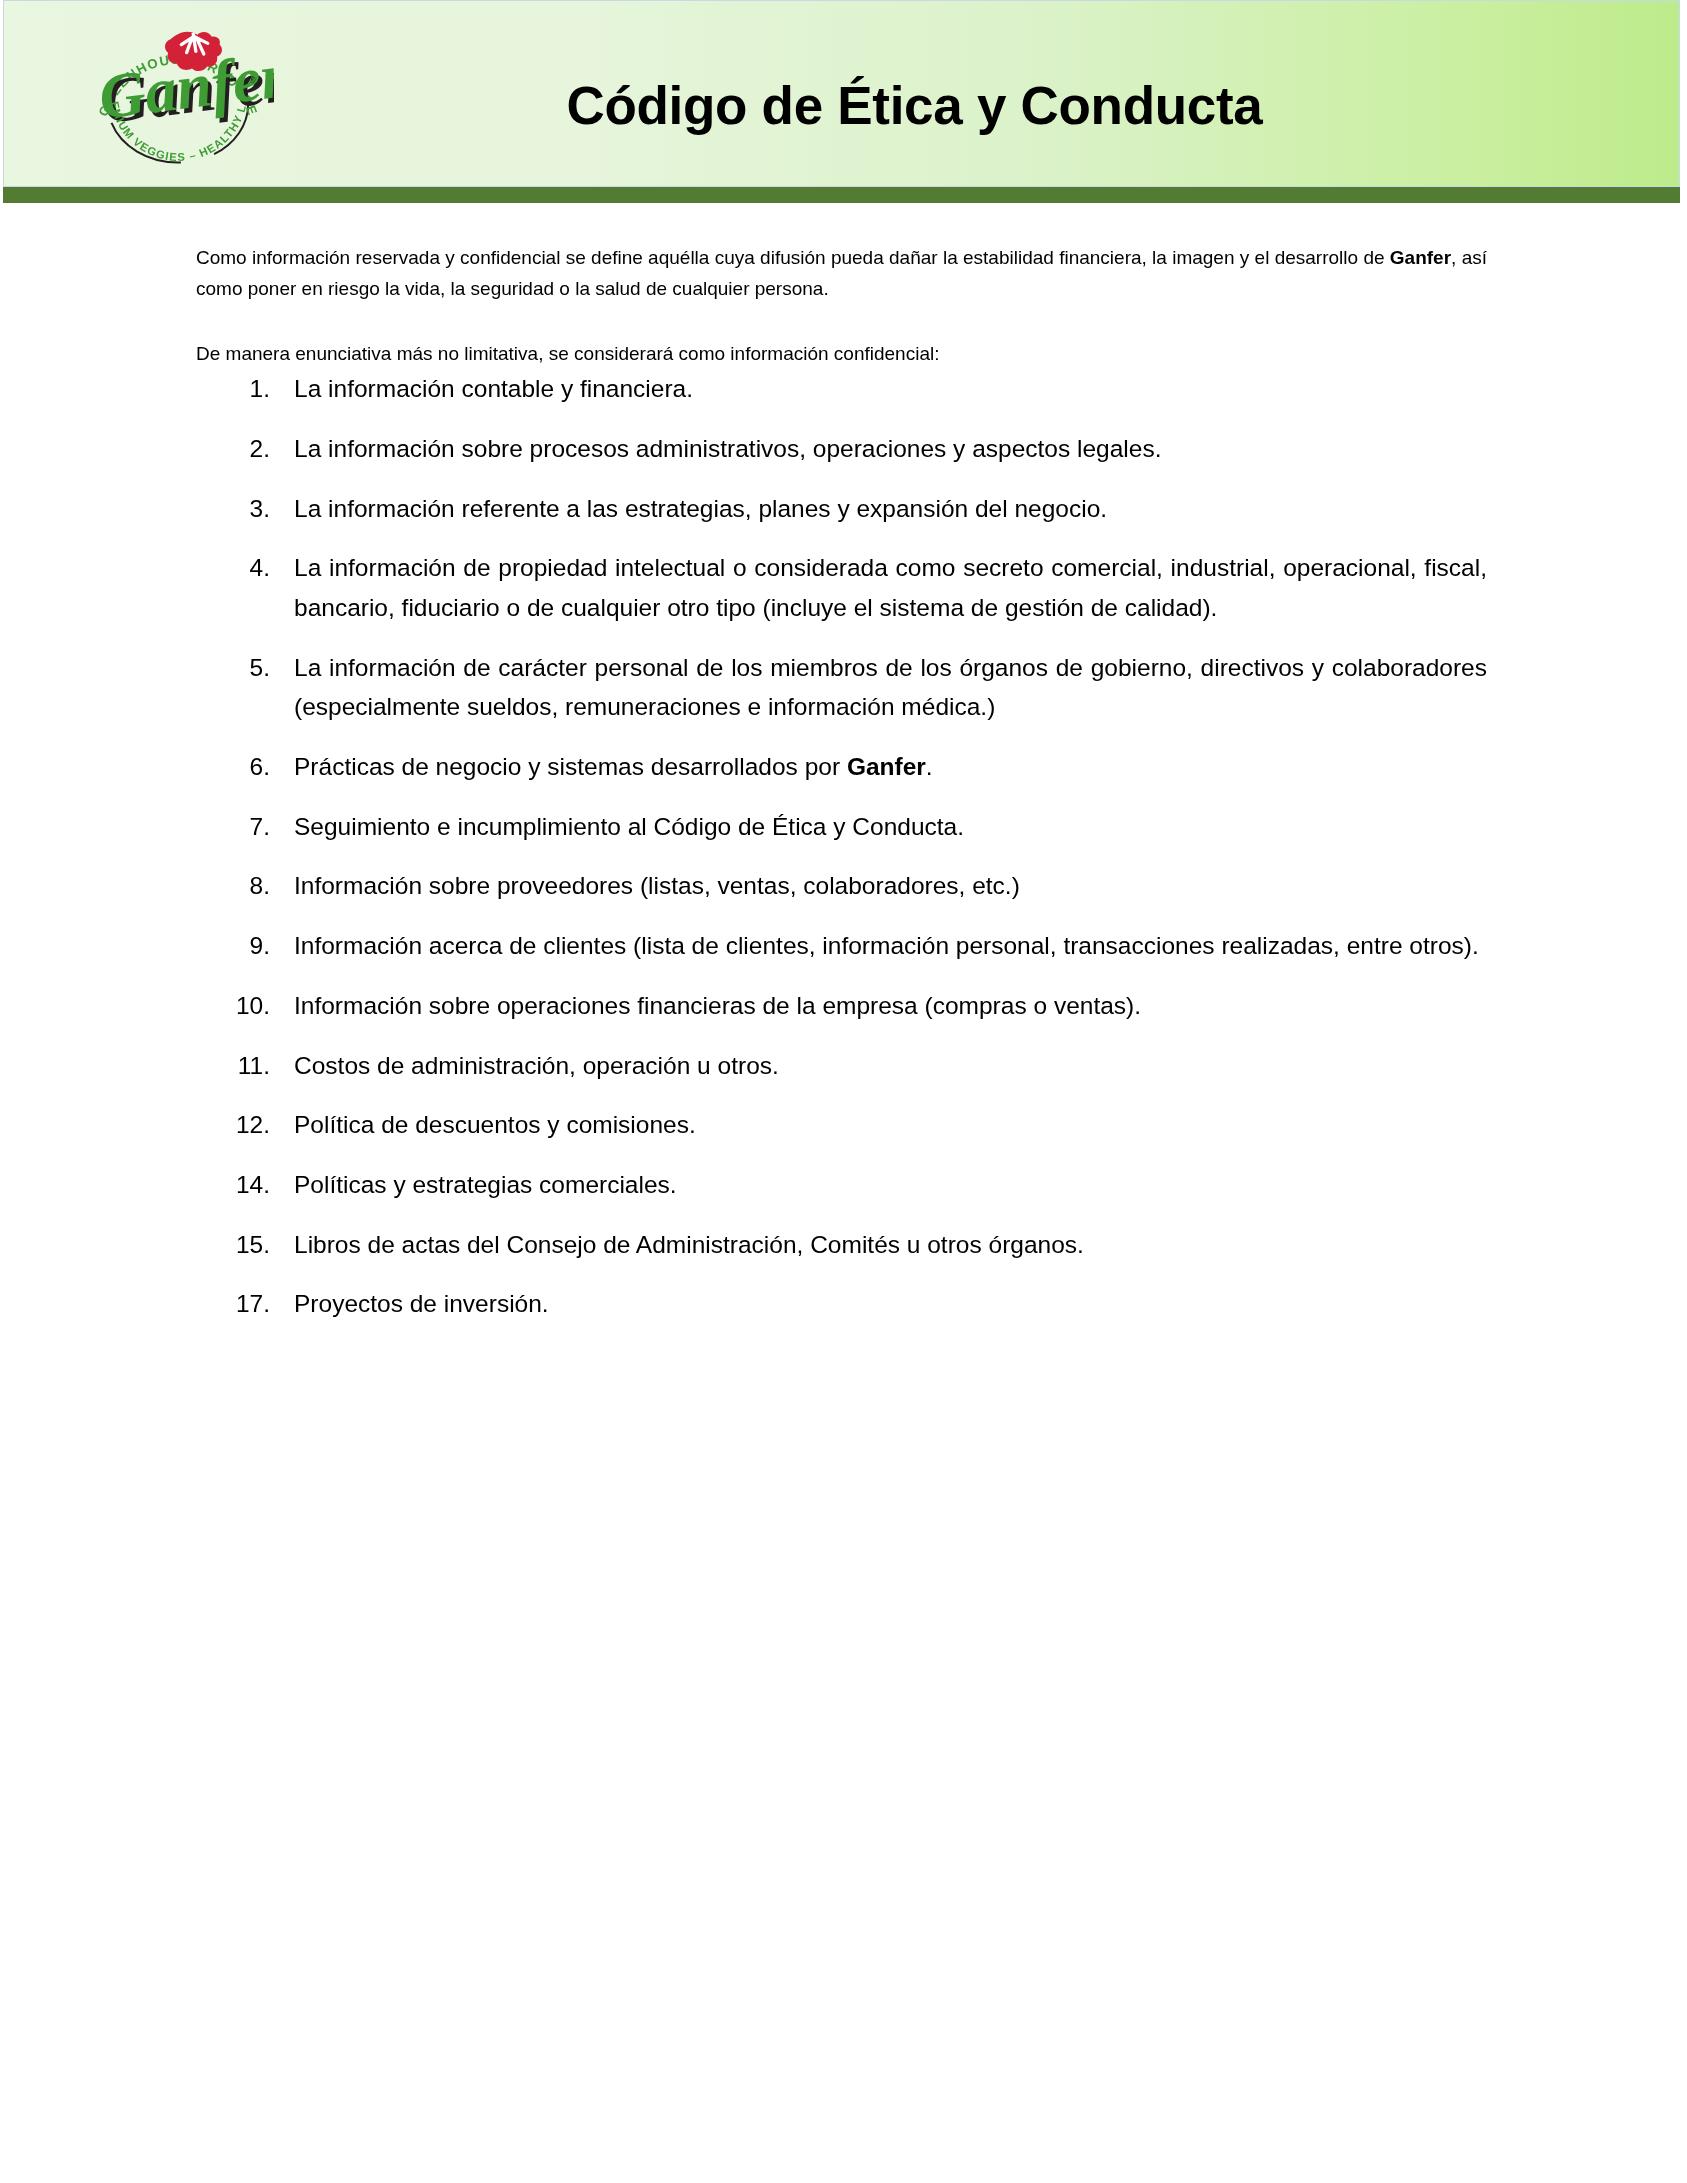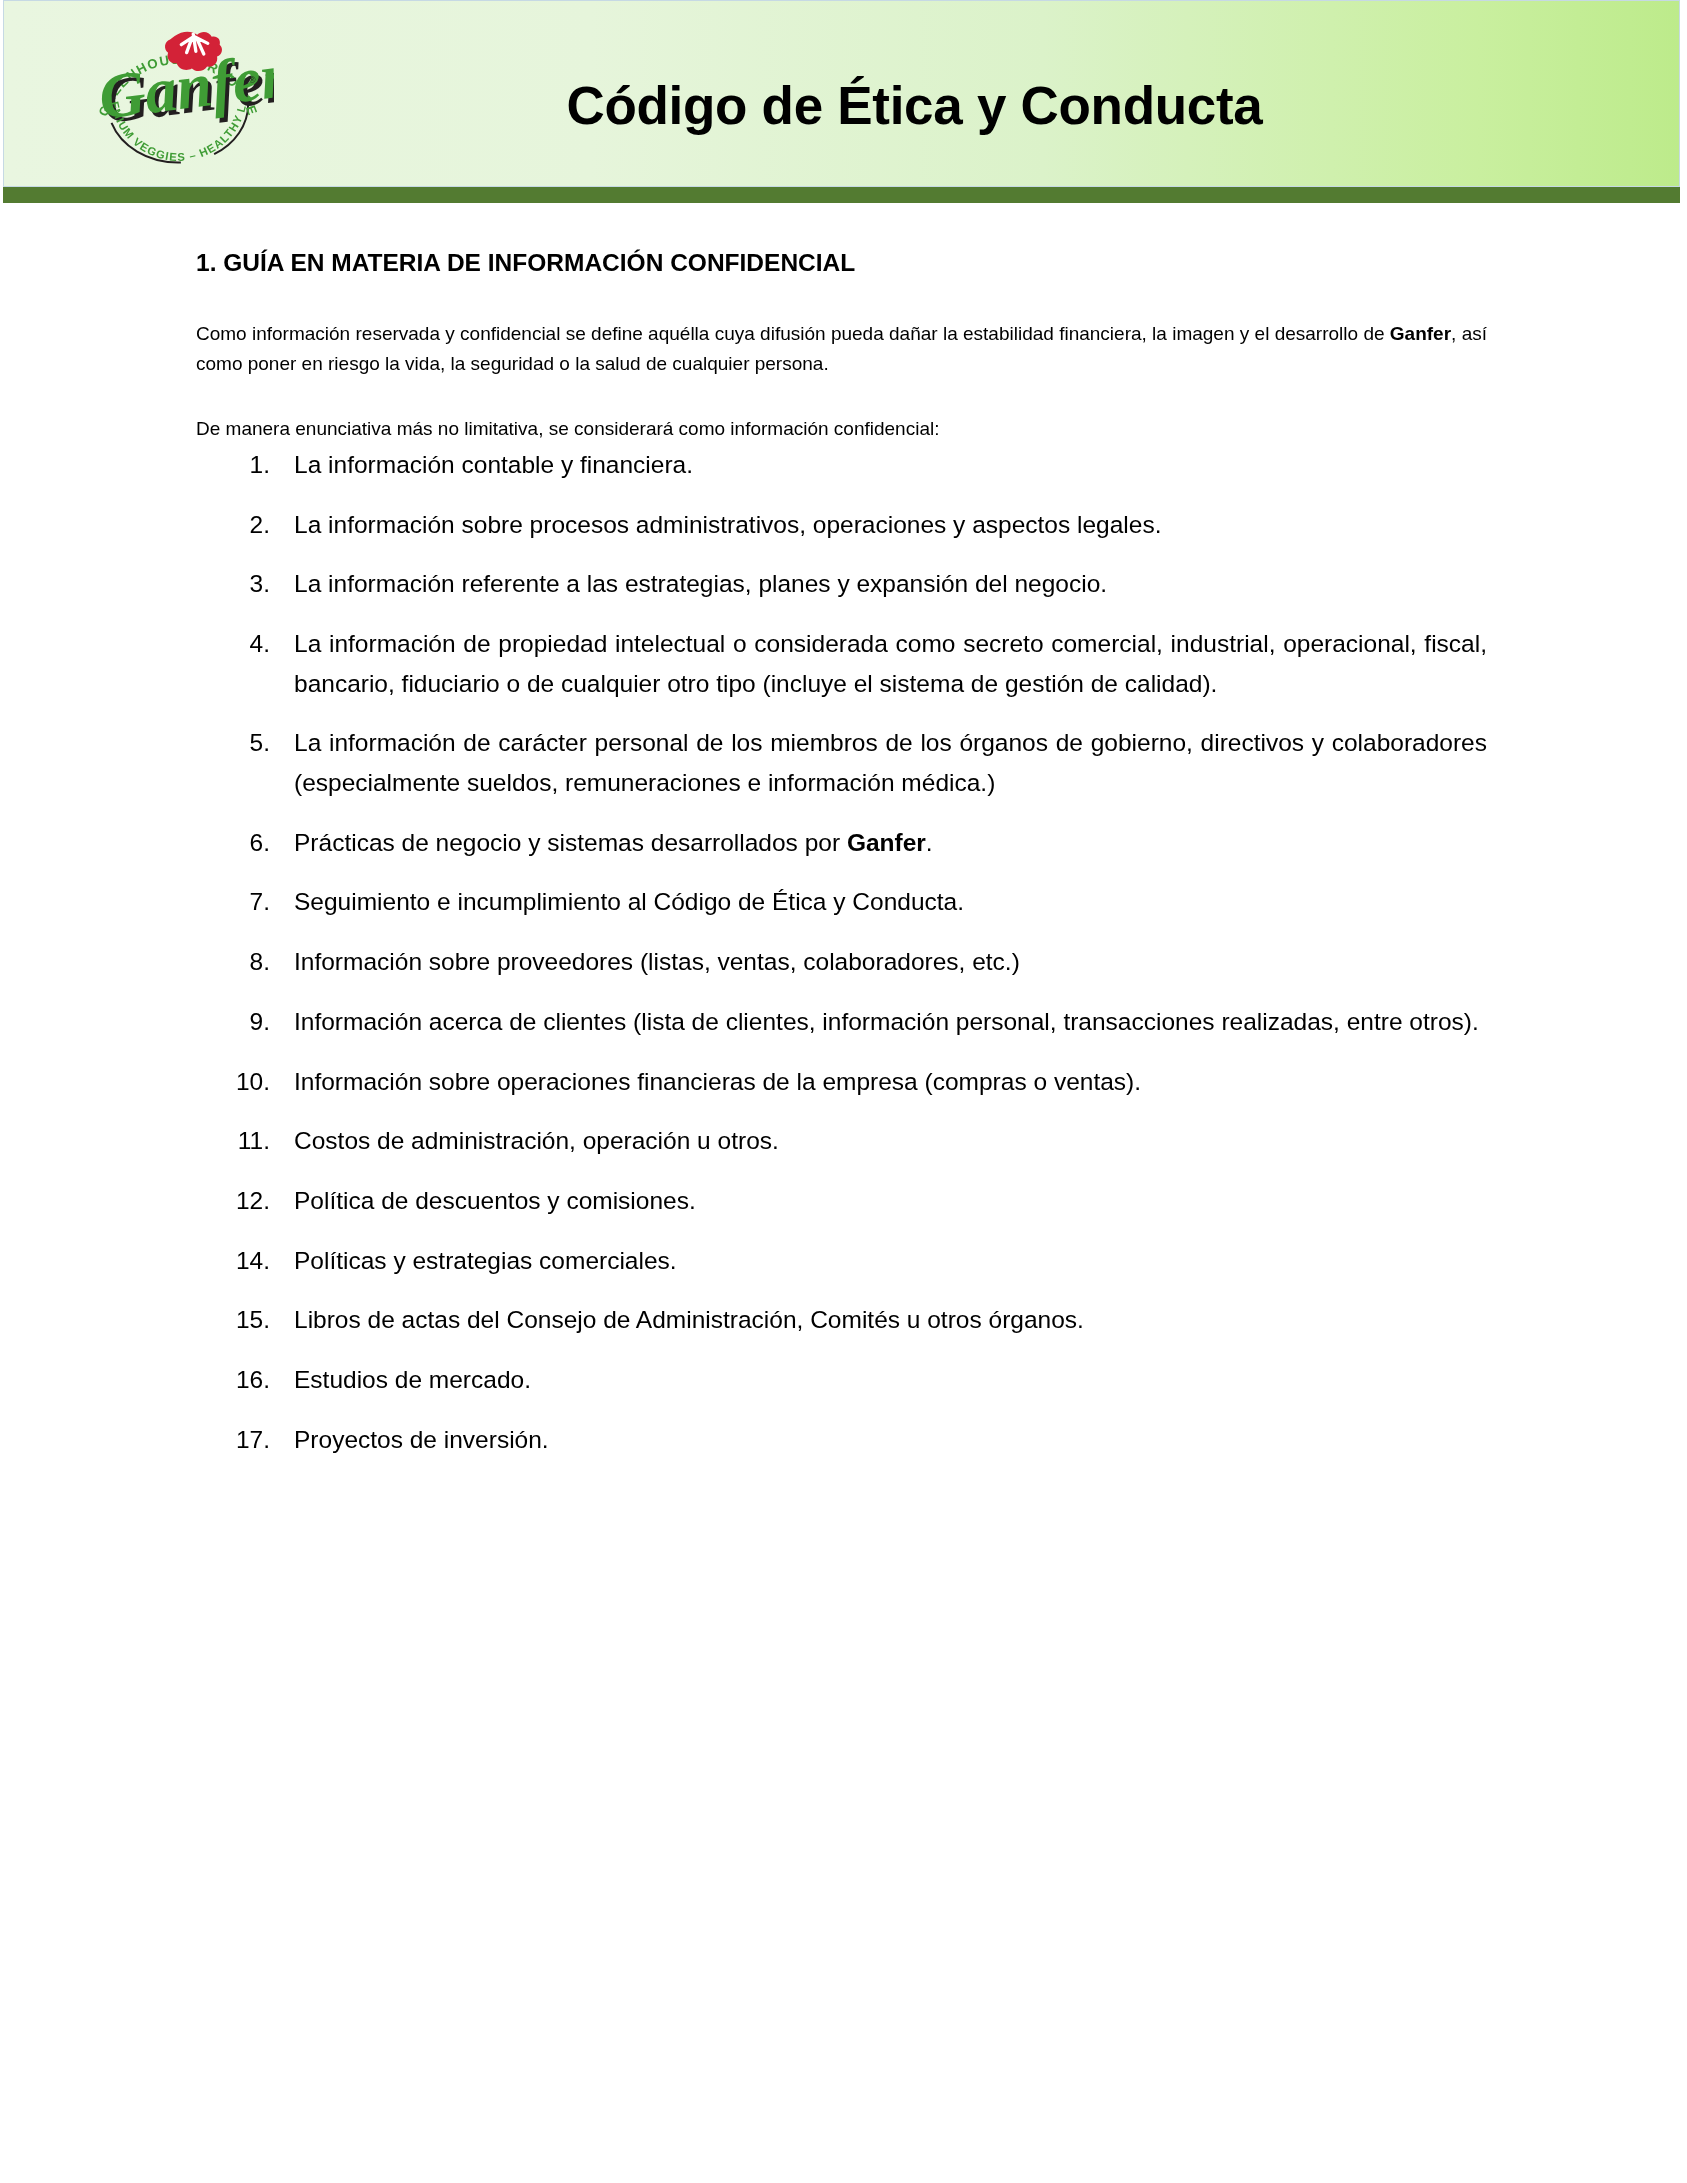--- a/index.html
+++ b/index.html
@@ -163,21 +163,20 @@
       </svg>
     </div>
 
     <div class="header-title">Código de Ética y Conducta</div>
   </div>
   <div class="header-rule"></div>
 
   <div class="content">
 
 
-    <div class="doc-heading-left">1. GUÍA EN MATERIA DE INFORMACIÓN CONFIDENCIAL</div>
 
     <p class="para">
       <span>Como información reservada y confidencial se define aquélla cuya difusión pueda dañar la estabilidad financiera, la imagen y el desarrollo de </span><b>Ganfer</b><span>, así como poner en riesgo la vida, la seguridad o la salud de cualquier persona.</span>
     </p>
 
     <p class="para">De manera enunciativa más no limitativa, se considerará como información confidencial:</p>
 
     <ol class="conf-list">
       <li>
           <span class="num">1.</span>
@@ -229,24 +228,20 @@
         </li>
       <li>
           <span class="num">14.</span>
           <span class="txt">Políticas y estrategias comerciales.</span>
         </li>
       <li>
           <span class="num">15.</span>
           <span class="txt">Libros de actas del Consejo de Administración, Comités u otros órganos.</span>
         </li>
       <li>
-          <span class="num">16.</span>
-          <span class="txt">Estudios de mercado.</span>
-        </li>
-      <li>
           <span class="num">17.</span>
           <span class="txt">Proyectos de inversión.</span>
         </li>
     </ol>
 
   </div>
 </div>
 
 
 </body></html>

